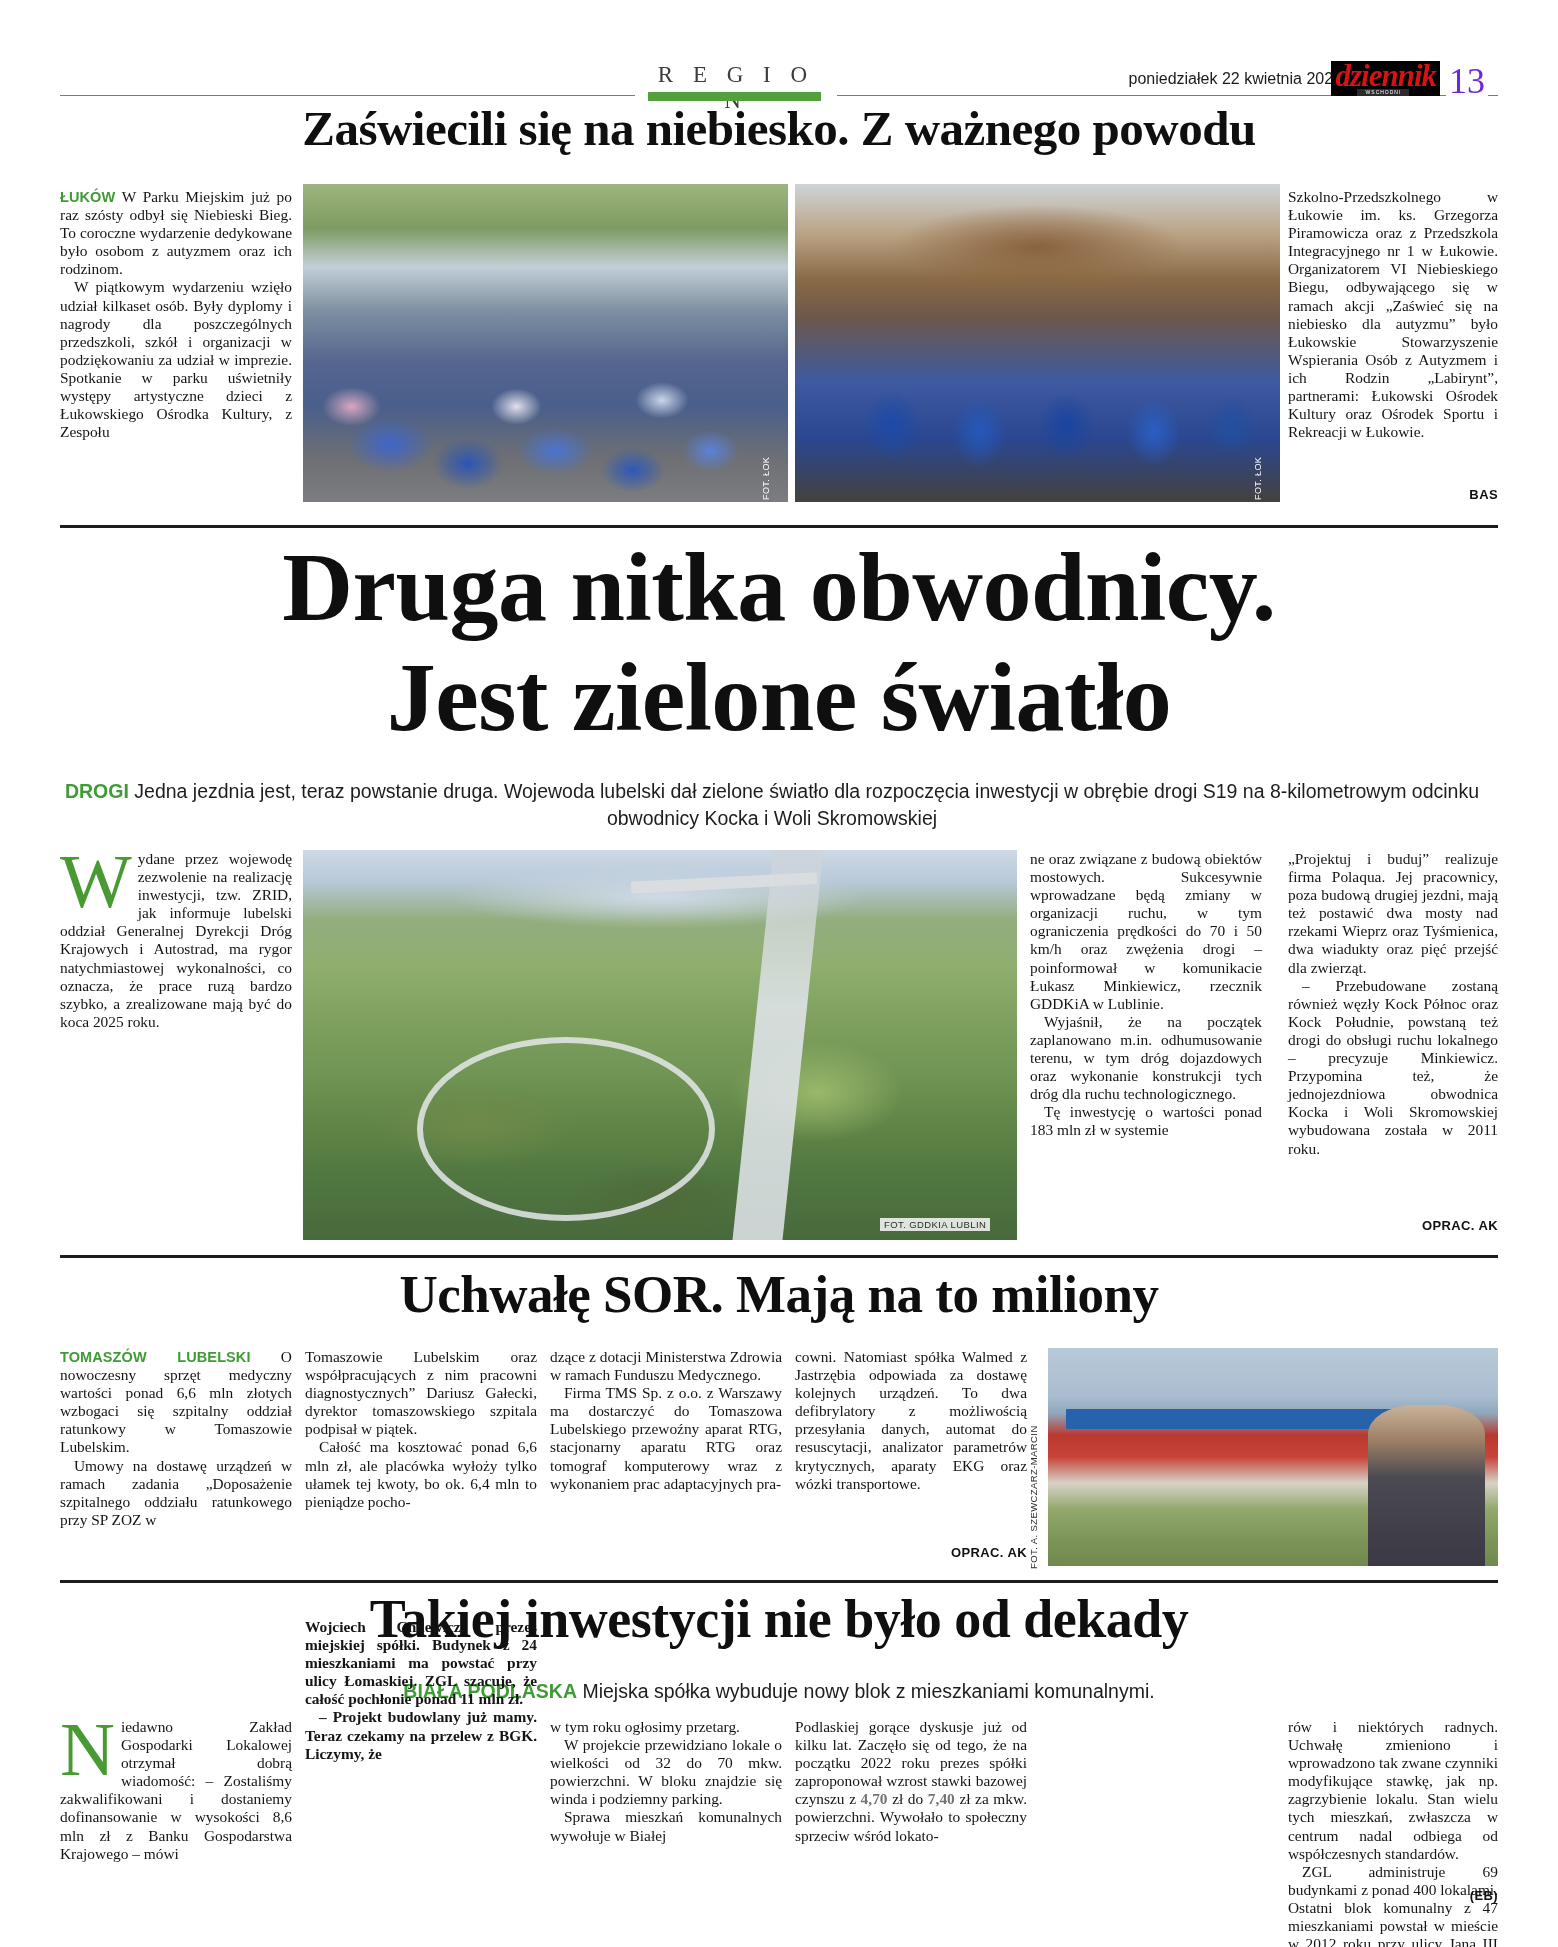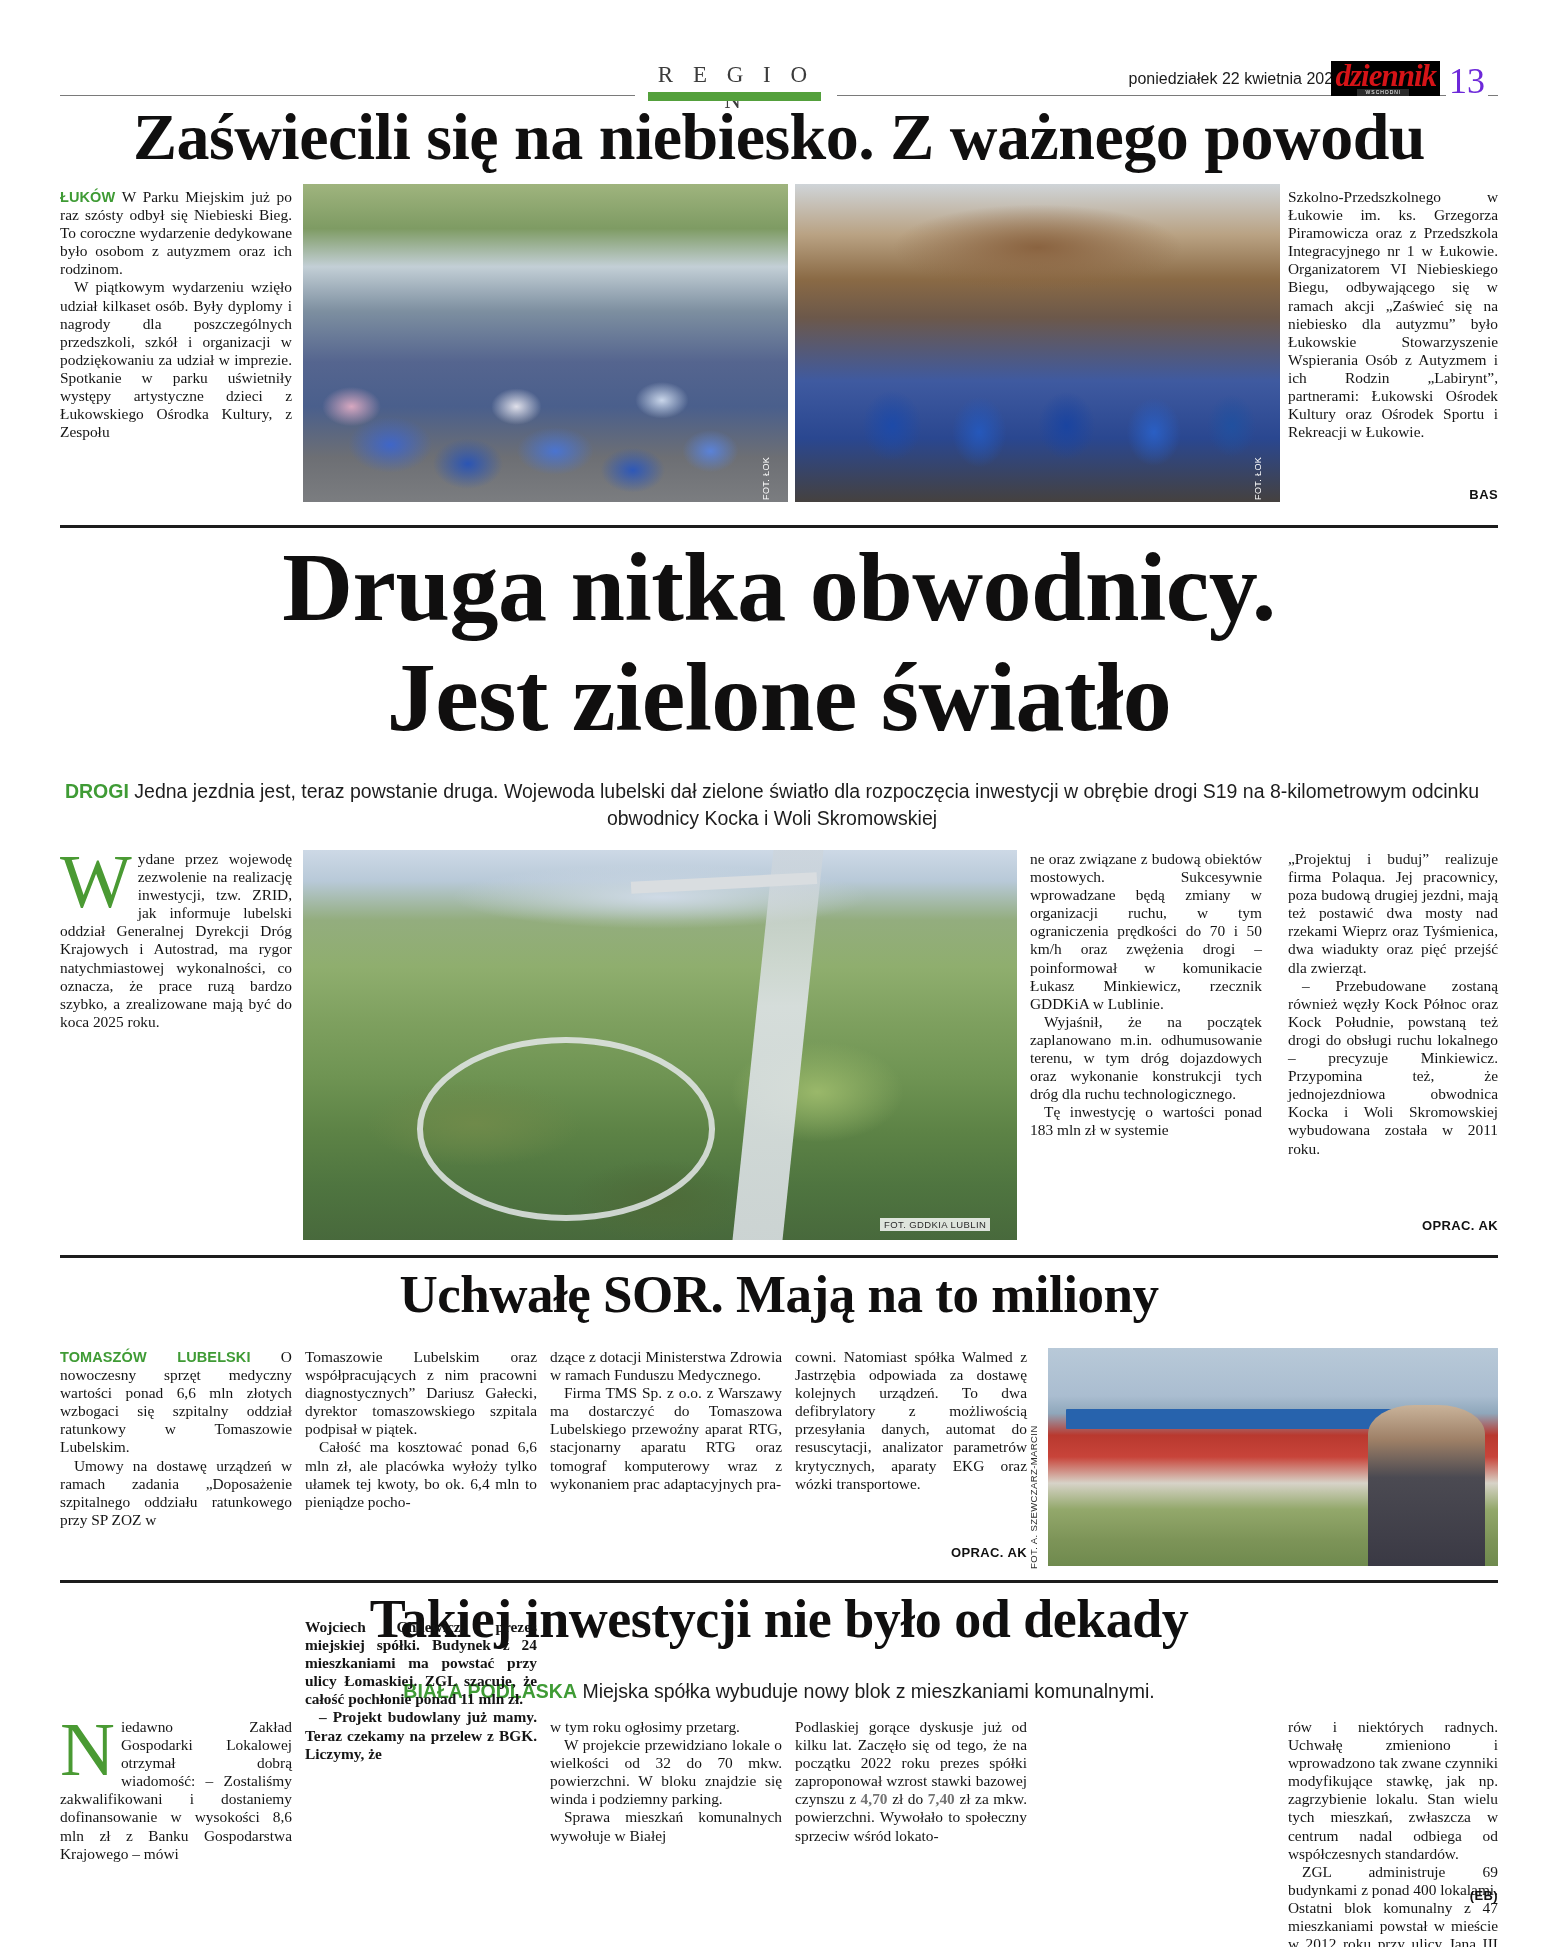--- a/index.html
+++ b/index.html
@@ -193,21 +193,21 @@
     <div class="section-word">R E G I O N</div>
     <div class="section-underline"></div>
     <div class="masthead-date">poniedziałek 22 kwietnia 2024</div>
     <div class="brandmark">
       <span class="logo">dziennik</span>
       <span class="logo-sub">WSCHODNI</span>
     </div>
     <div class="pagenum">13</div>
   </div>
 
-  <div class="headline" style="left:60px;top:104px;width:1438px;font-size:66px;">Zaświecili się na niebiesko. Z ważnego powodu</div>
+  <div class="headline" style="left:60px;top:104px;width:1438px;font-size:49px;">Zaświecili się na niebiesko. Z ważnego powodu</div>
 
   <div class="photo ph-crowd" style="left:303px;top:184px;width:485px;height:318px;">
   </div>
   <div class="credit vert" style="left:772px;top:492px;font-size:9px;">FOT. ŁOK</div>
 
   <div class="photo ph-group" style="left:795px;top:184px;width:485px;height:318px;">
   </div>
   <div class="credit vert" style="left:1264px;top:492px;font-size:9px;">FOT. ŁOK</div>
 
   <div class="col" style="left:60px;top:188px;width:232px;">

